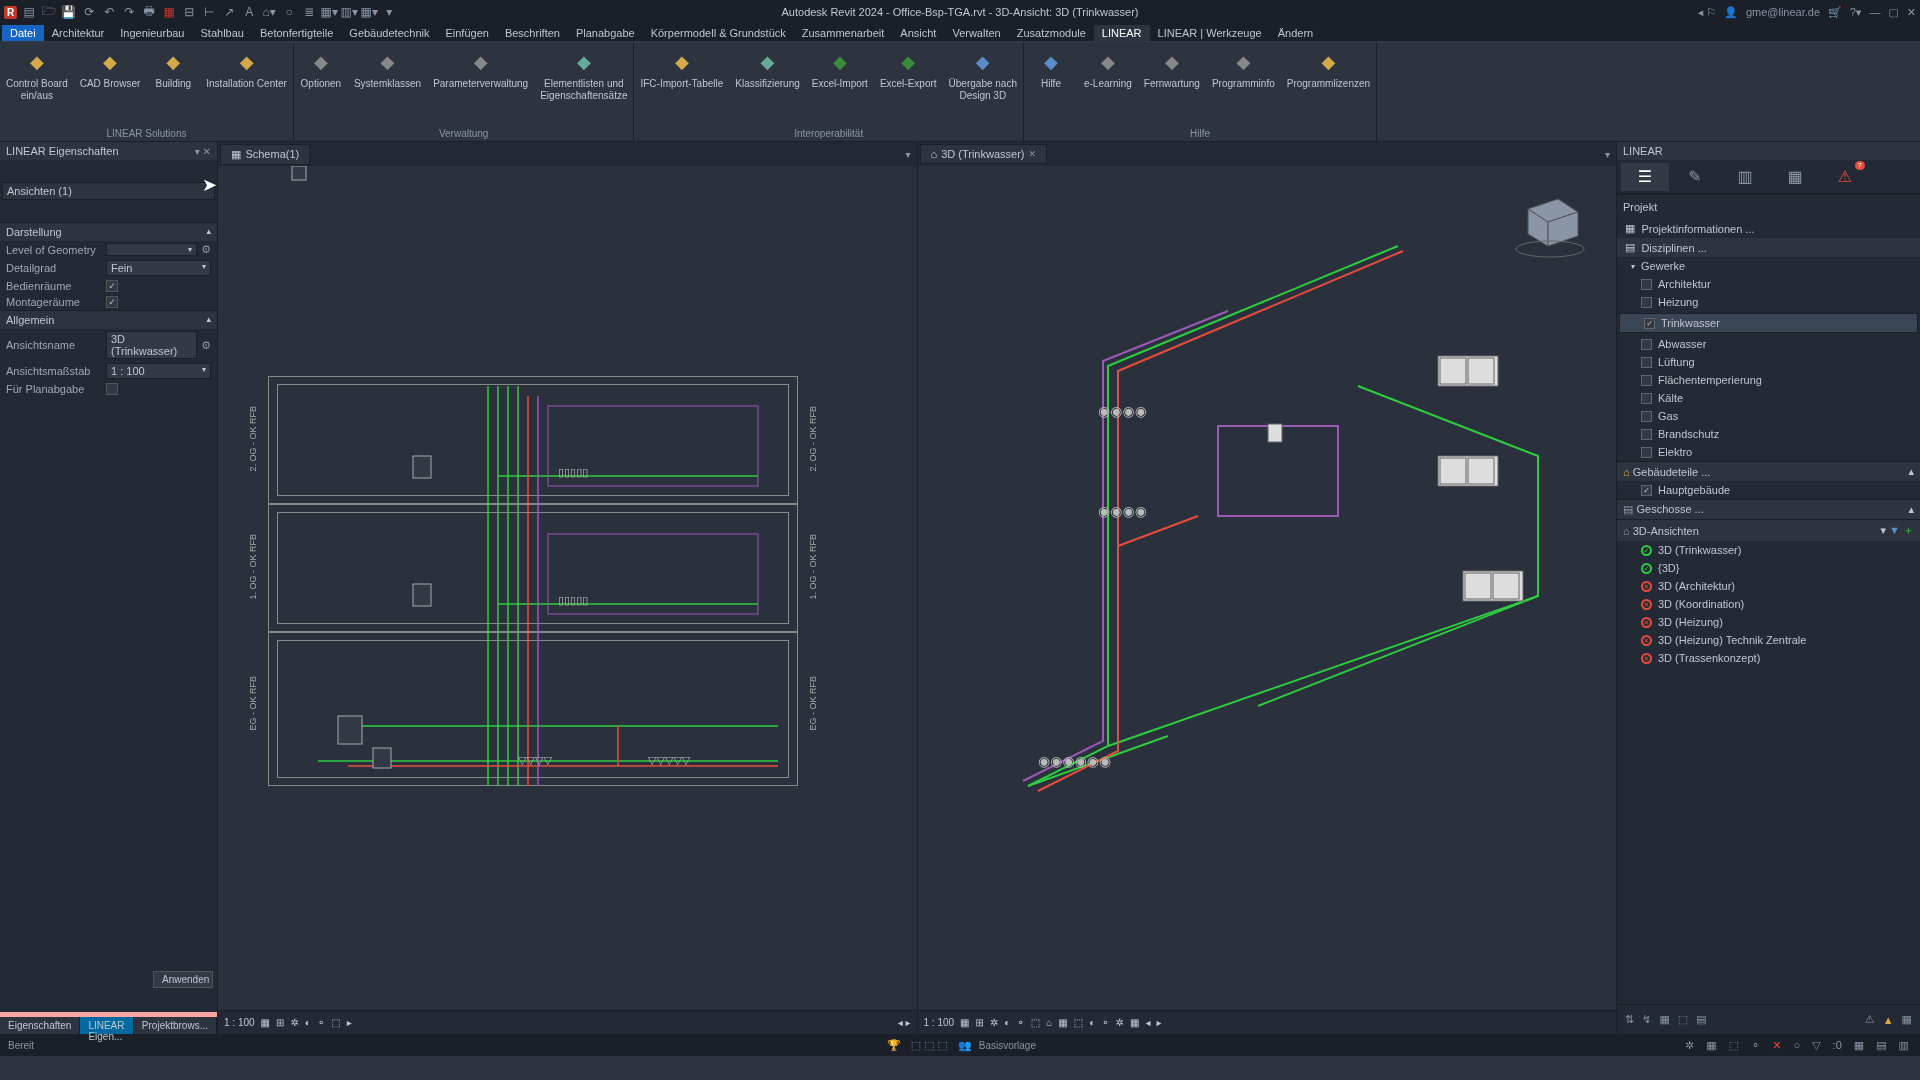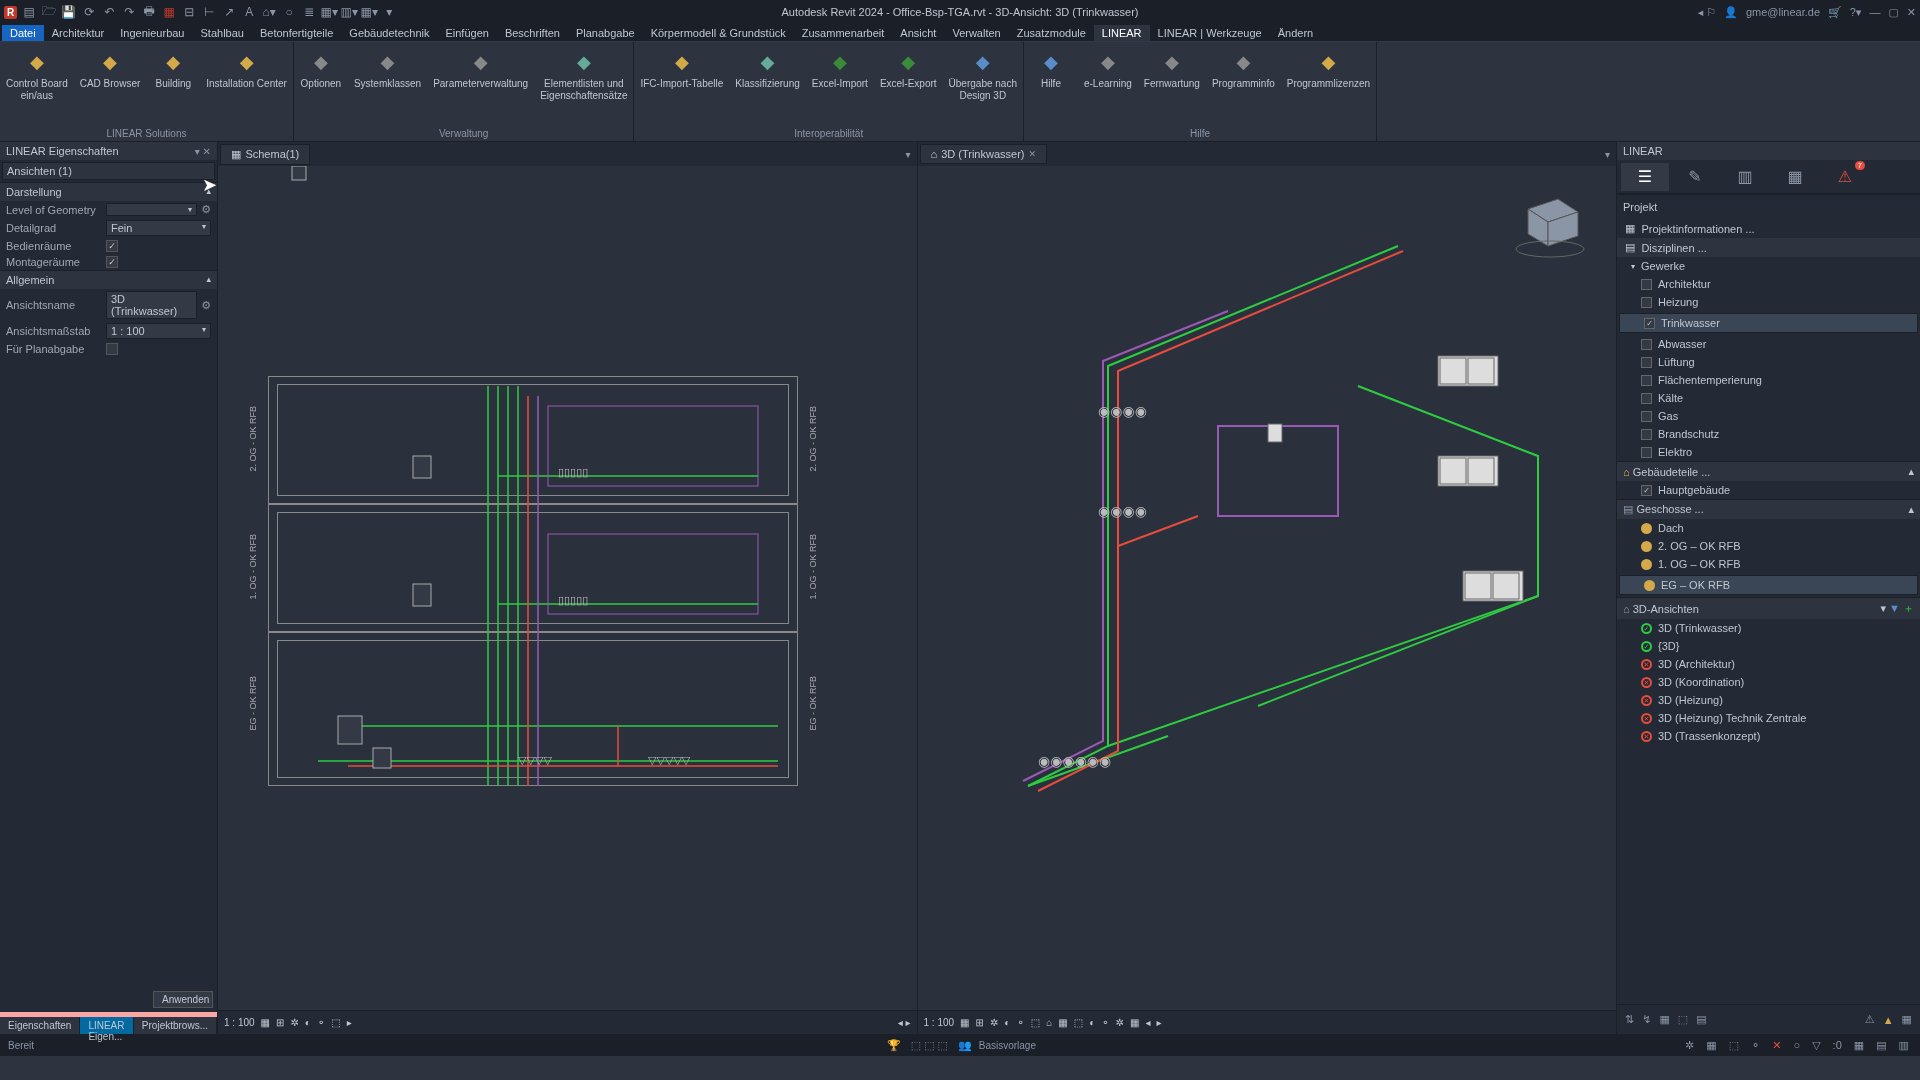--- a/index.html
+++ b/index.html
@@ -16,21 +16,21 @@
 .menutabs .tab.file{background:#1665c0;color:#fff;}
 .menutabs .tab.active{background:#2d3440;color:#fff;}
 .ribbon{height:100px;background:#2d3440;border-bottom:1px solid #1a1f28; display:flex;}
 .rgroup{display:flex;flex-direction:column;border-right:1px solid #1a1f28;}
 .rgroup .btns{display:flex;flex:1;}
 .rbtn{display:flex;flex-direction:column;align-items:center;justify-content:flex-start;padding:4px 6px;min-width:54px;}
 .rbtn .ico{width:28px;height:28px;margin:2px 0;display:flex;align-items:center;justify-content:center;font-size:18px;color:#d4a94a;}
 .rbtn .lbl{font-size:10px;text-align:center;line-height:1.15;color:#c0c7d1;}
 .rgroup .gname{font-size:10px;text-align:center;color:#8a95a5;padding:2px 16px;}
 .main{display:flex;height:calc(1080px - 142px - 46px);}
-.leftpanel{width:218px;background:#232a35;border-right:1px solid #1a1f28;display:flex;flex-direction:column;}
+.leftpanel{width:218px;background:#232a35;border-right:1px solid #1a1f28;display:flex;flex-direction:column;gap:20px;}
 .panelhead{background:#2d3440;padding:3px 6px;font-size:11px;display:flex;align-items:center;justify-content:space-between;}
 .panelhead .x{font-size:10px;color:#8a95a5;}
 .sel{background:#2d3440;border:1px solid #1a1f28;padding:2px 4px;font-size:11px;margin:2px;color:#c0c7d1;}
 .section{background:#2d3440;padding:3px 6px;font-size:11px;display:flex;justify-content:space-between;border-top:1px solid #1a1f28;}
 .row{display:flex;padding:2px 6px;font-size:11px;align-items:center;}
 .row .lab{width:100px;color:#a0a8b5;}
 .row .val{flex:1;background:#333a46;padding:1px 4px;color:#c0c7d1;border:1px solid #1a1f28;}
 .row .chk{width:12px;height:12px;background:#333a46;border:1px solid #555;display:flex;align-items:center;justify-content:center;font-size:9px;}
 .applybtn{margin:4px;margin-left:auto;background:#333a46;border:1px solid #555;padding:2px 8px;font-size:10px;color:#c0c7d1;width:60px;text-align:center;}
 .bottomtabs{height:22px;display:flex;border-top:5px solid #fca5a5;background:#232a35;}
@@ -496,38 +496,20 @@
     <div id="gebaeude">
         <div class="ritem">
           <span class="chk">✓</span>
           <span>Hauptgebäude</span>
         </div>
       </div>
     <div class="rsection">
         <span><span style="color:#8a95a5">▤</span> <span>Geschosse ...</span></span>
         <span>▴</span>
       </div>
-    <div id="geschosse">
-        <div class="ritem">
-          <span class="bulb" style="background:#d4a94a"></span>
-          <span>Dach</span>
-        </div>
-        <div class="ritem">
-          <span class="bulb" style="background:#d4a94a"></span>
-          <span>2. OG – OK RFB</span>
-        </div>
-        <div class="ritem">
-          <span class="bulb" style="background:#d4a94a"></span>
-          <span>1. OG – OK RFB</span>
-        </div>
-        <div class="ritem sel">
-          <span class="bulb" style="background:#d4a94a"></span>
-          <span>EG – OK RFB</span>
-        </div>
-      </div>
     <div class="rsection">
         <span><span style="color:#8a95a5">⌂</span> <span>3D-Ansichten</span></span>
         <span>▾ <span style="color:#5a8cc7">▼</span> <span style="color:#2ecc40">＋</span></span>
       </div>
     <div id="ansichten" style="overflow:auto;flex:1">
         <div class="ritem">
           <span class="stat" style="border-color:#2ecc40">
             <span style="color:#2ecc40;font-size:7px;margin:auto">✓</span>
           </span>
           <span>3D (Trinkwasser)</span>

